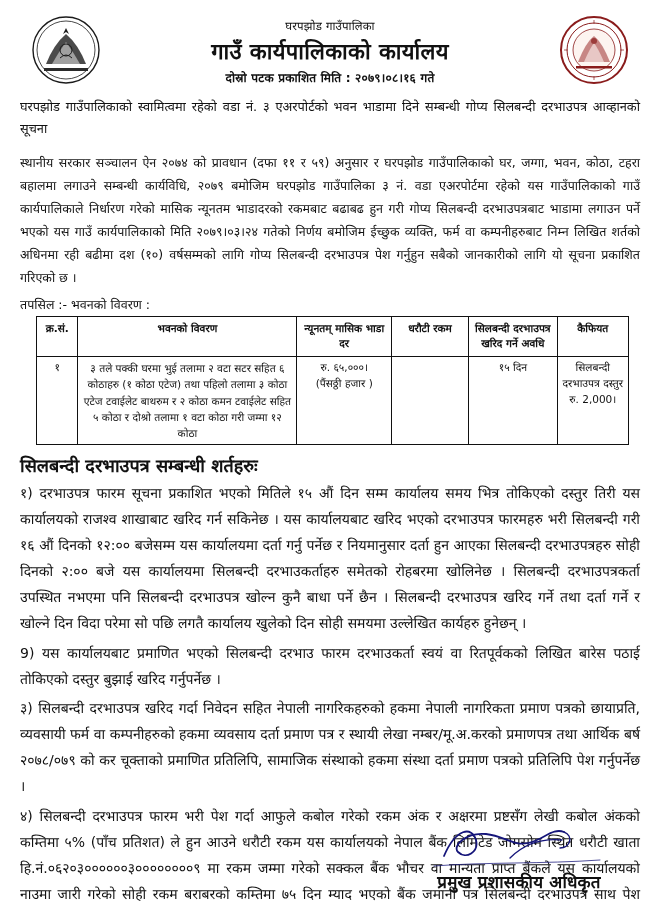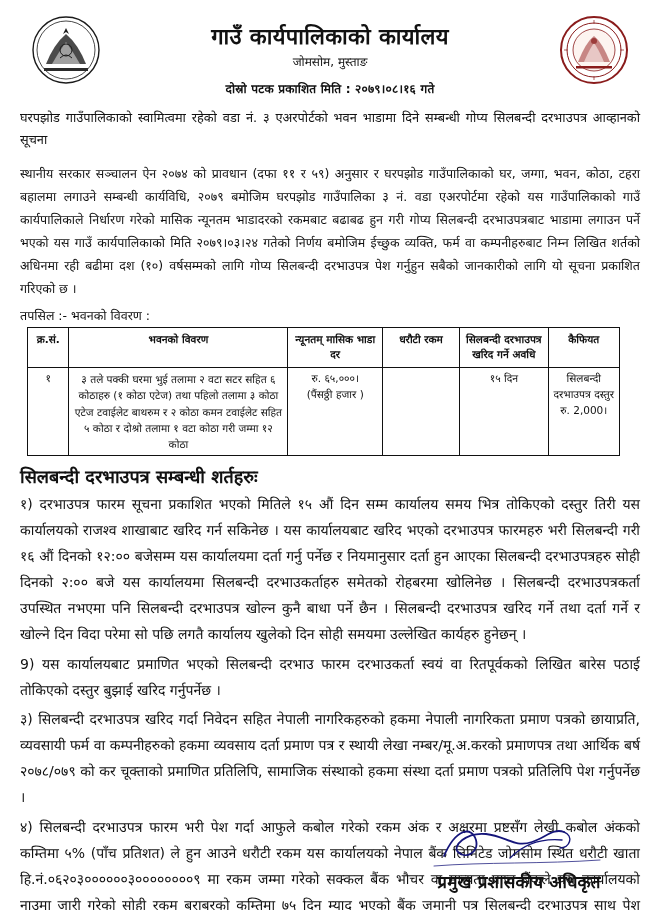--- a/index.html
+++ b/index.html
@@ -81,21 +81,21 @@
 
   .tapasil {
     font-size: 12.5px;
     font-weight: normal;
     margin: 2px 0 3px 2px;
   }
 
   
   table.detail {
     width: 95%;
-    margin: 0 auto 8px 9px;
+    margin: 0 auto 8px 18px;
     border-collapse: collapse;
     font-size: 10.5px;
     line-height: 1.5;
     padding-left: 6px;
   }
   table.detail th, table.detail td {
     border: 1px solid #111;
     padding: 3px 4px;
     vertical-align: top;
     text-align: center;
@@ -177,22 +177,22 @@
         <path d="M20 48 Q28 28 36 22 Q44 28 52 48 Z" fill="#9a2b2b" opacity="0.55"></path>
         <path d="M26 48 Q32 34 36 29 Q40 34 46 48 Z" fill="#fdf4f0" opacity="0.6"></path>
         <path d="M18 52 h36 v2.5 h-36 z" fill="#8a1c1c"></path>
         <circle cx="36" cy="27" r="3" fill="#8a1c1c" opacity="0.7"></circle>
         <g stroke="#8a1c1c" stroke-width="0.7" fill="none">
           <path d="M36 6 v4 M36 62 v4 M6 36 h4 M62 36 h4"></path>
         </g>
       </svg>
     </div>
 
+    <div class="muni-name">घरपझोड गाउँपालिका</div>
     <div class="office-title">गाउँ कार्यपालिकाको कार्यालय</div>
-    <div class="office-place">जोमसोम, मुस्ताङ</div>
   </div>
 
   <div class="pub-date">दोस्रो पटक प्रकाशित मिति : २०७९।०८।१६ गते</div>
 
   <div class="notice-title">घरपझोड गाउँपालिकाको  स्वामित्वमा रहेको वडा नं. ३ एअरपोर्टको भवन भाडामा दिने सम्बन्धी गोप्य सिलबन्दी दरभाउपत्र आव्हानको सूचना</div>
 
   <div class="body-para">स्थानीय सरकार सञ्चालन ऐन २०७४ को प्रावधान (दफा ११ र ५९) अनुसार र घरपझोड गाउँपालिकाको घर, जग्गा, भवन, कोठा, टहरा बहालमा लगाउने सम्बन्धी कार्यविधि, २०७९ बमोजिम घरपझोड गाउँपालिका ३ नं. वडा एअरपोर्टमा रहेको यस गाउँपालिकाको गाउँ कार्यपालिकाले निर्धारण गरेको मासिक न्यूनतम भाडादरको रकमबाट बढाबढ हुन गरी गोप्य सिलबन्दी दरभाउपत्रबाट भाडामा लगाउन पर्ने भएकाे यस गाउँ कार्यपालिकाको मिति २०७९।०३।२४ गतेको निर्णय बमोजिम ईच्छुक व्यक्ति, फर्म वा कम्पनीहरुबाट निम्न लिखित शर्तको अधिनमा रही बढीमा दश (१०) वर्षसम्मको लागि गोप्य सिलबन्दी दरभाउपत्र पेश गर्नुहुन सबैको जानकारीको लागि यो सूचना प्रकाशित गरिएको छ ।</div>
 
   <div class="tapasil">तपसिल :- भवनको विवरण :</div>
 

